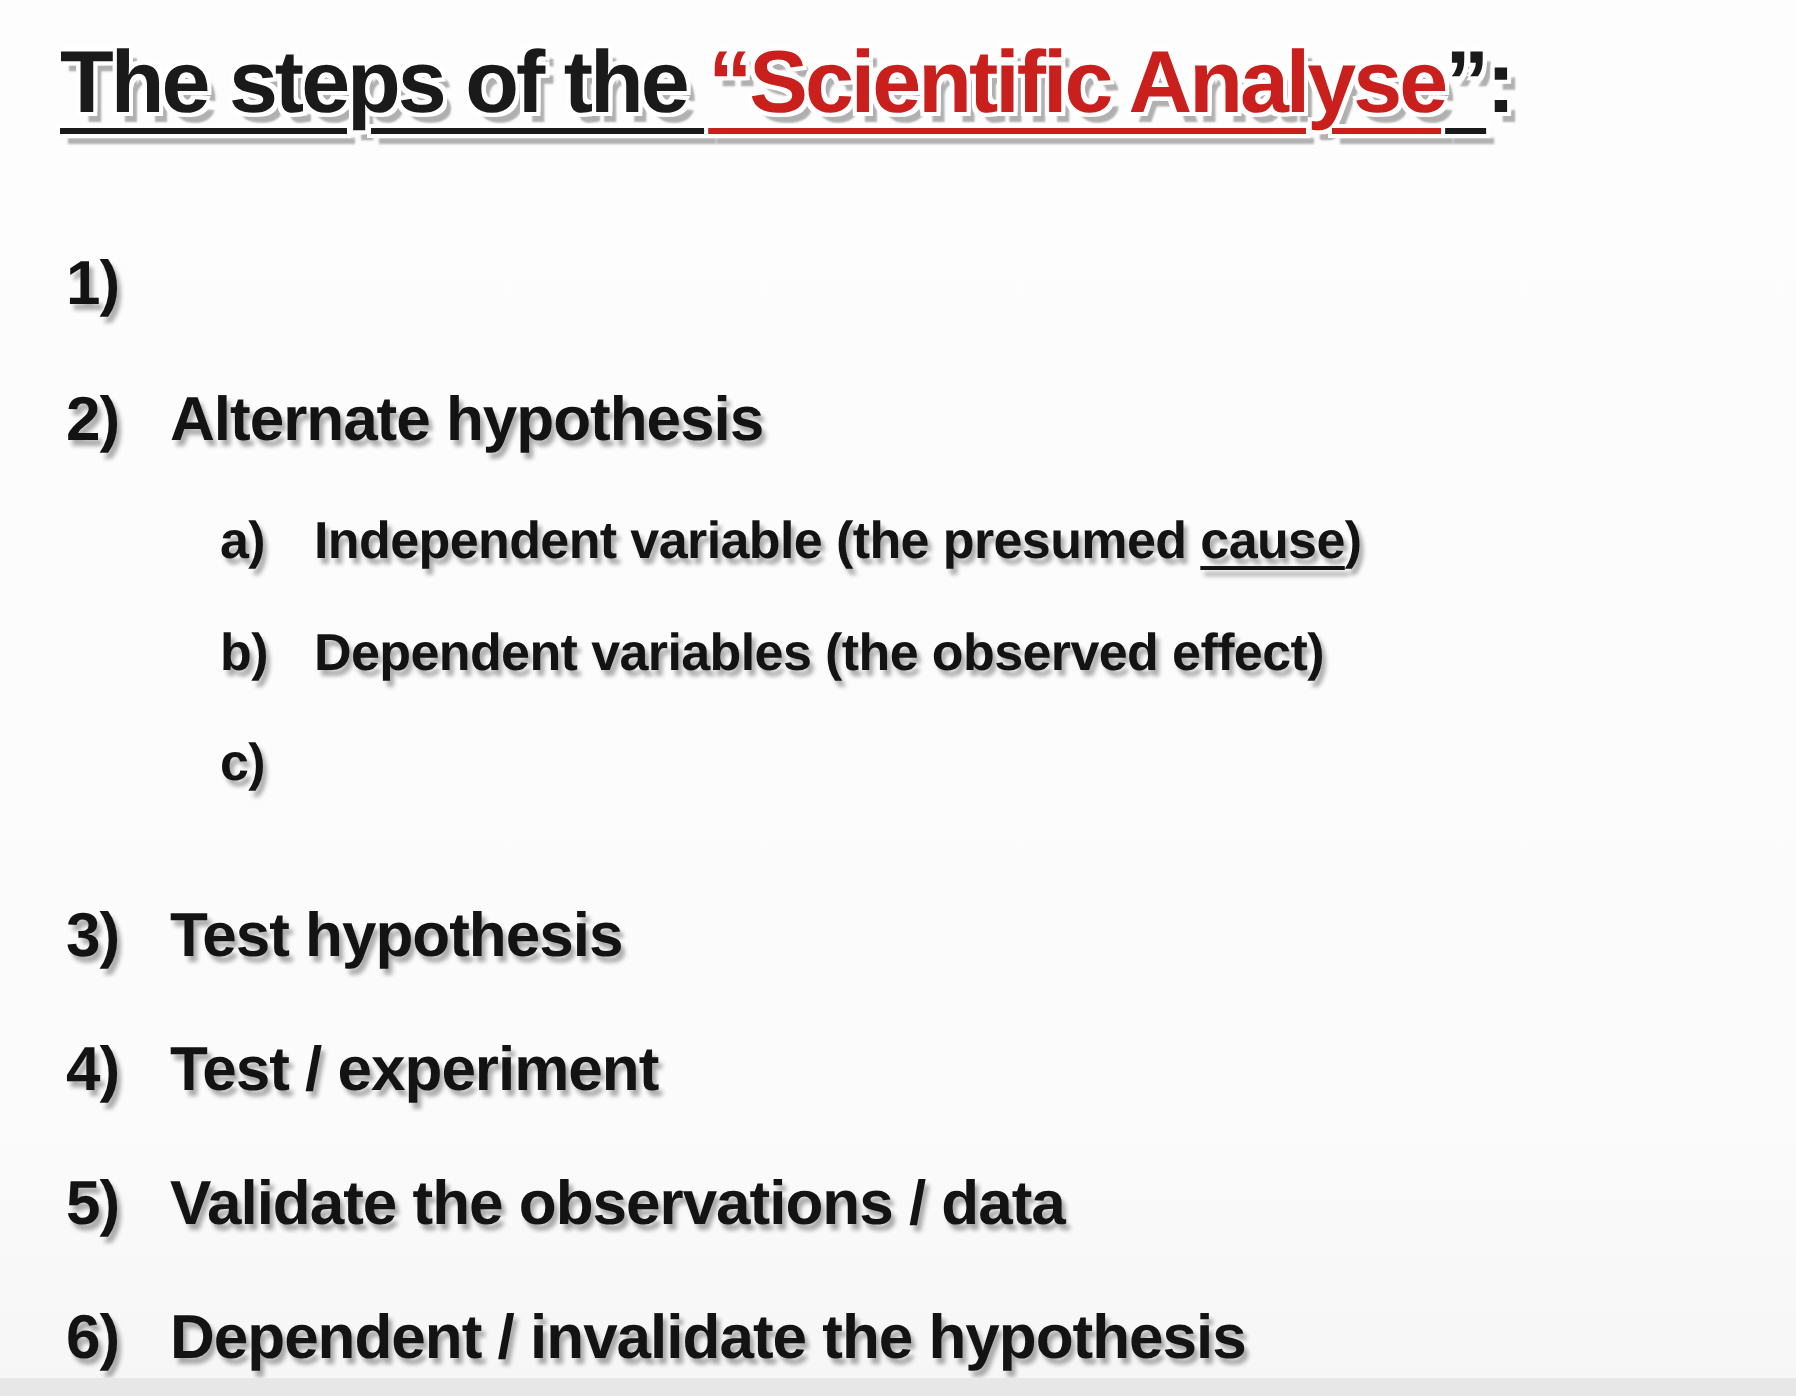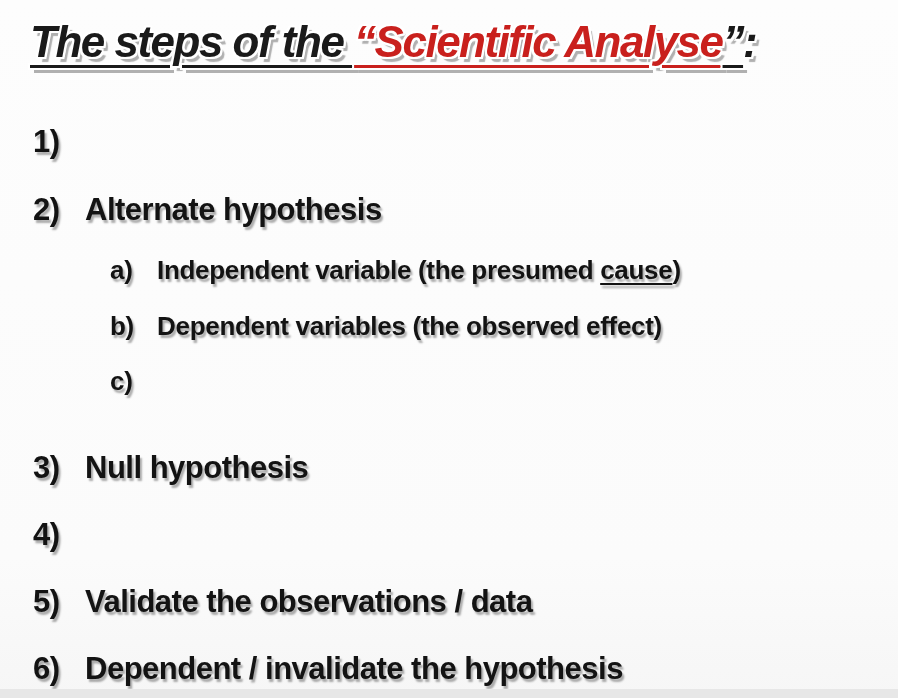--- a/index.html
+++ b/index.html
@@ -32,21 +32,20 @@
     letter-spacing:-1.5px;
     white-space:nowrap;
     line-height:1.25;
   }
   .title span{
     text-shadow:
       -2px -2px 0 #ffffff, 0 -2px 0 #ffffff, 2px -2px 0 #ffffff,
       -2px  0   0 #ffffff, 2px  0   0 #ffffff,
       -2px  2px 0 #ffffff, 0  2px 0 #ffffff, 2px 2px 0 #ffffff,
       4px 5px 1px var(--shadow_gray);
-    font-style: italic;
   }
   .t-black{color:var(--text);}
   .t-red{color:var(--accent_red);}
   .u-title{
     text-decoration:underline;
     text-decoration-thickness:3px;
     text-underline-offset:8px;
   }
   
   .row{
@@ -117,25 +116,26 @@
     <span class="marker">b)</span>
     <span class="text">Dependent variables (the observed effect)</span>
   </div>
 
   <div class="row sub" id="rc">
     <span class="marker">c)</span>
   </div>
 
   <div class="row main" id="r3">
     <span class="marker">3)</span>
-    <span class="text">Null hypothesis</span>
+    <span class="text">Test hypothesis</span>
   </div>
 
   <div class="row main" id="r4">
     <span class="marker">4)</span>
+    <span class="text">Test / experiment</span>
   </div>
 
   <div class="row main" id="r5">
     <span class="marker">5)</span>
     <span class="text">Validate the observations / data</span>
   </div>
 
   <div class="row main" id="r6">
     <span class="marker">6)</span>
     <span class="text">Dependent / invalidate the hypothesis</span>

